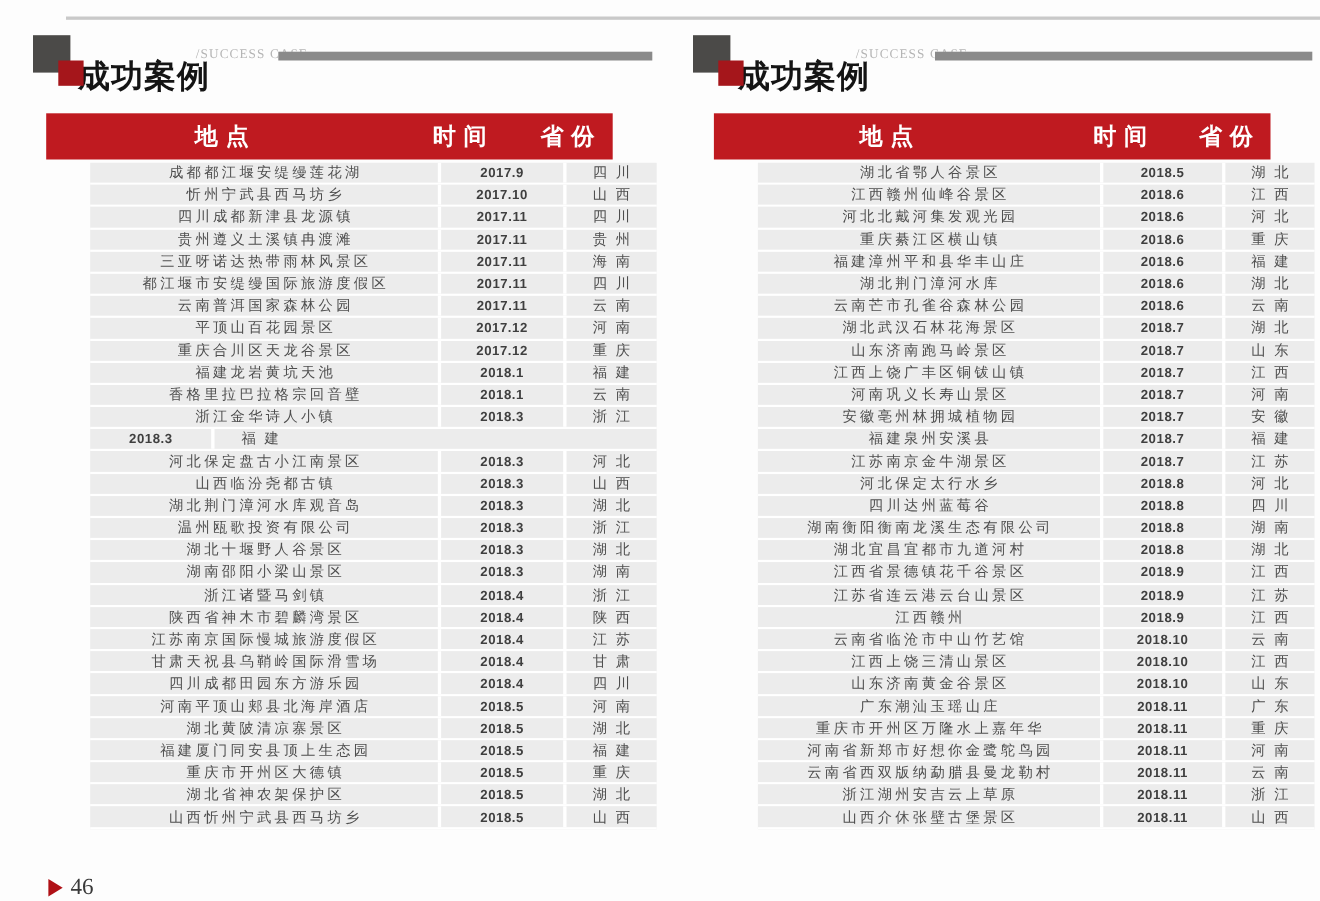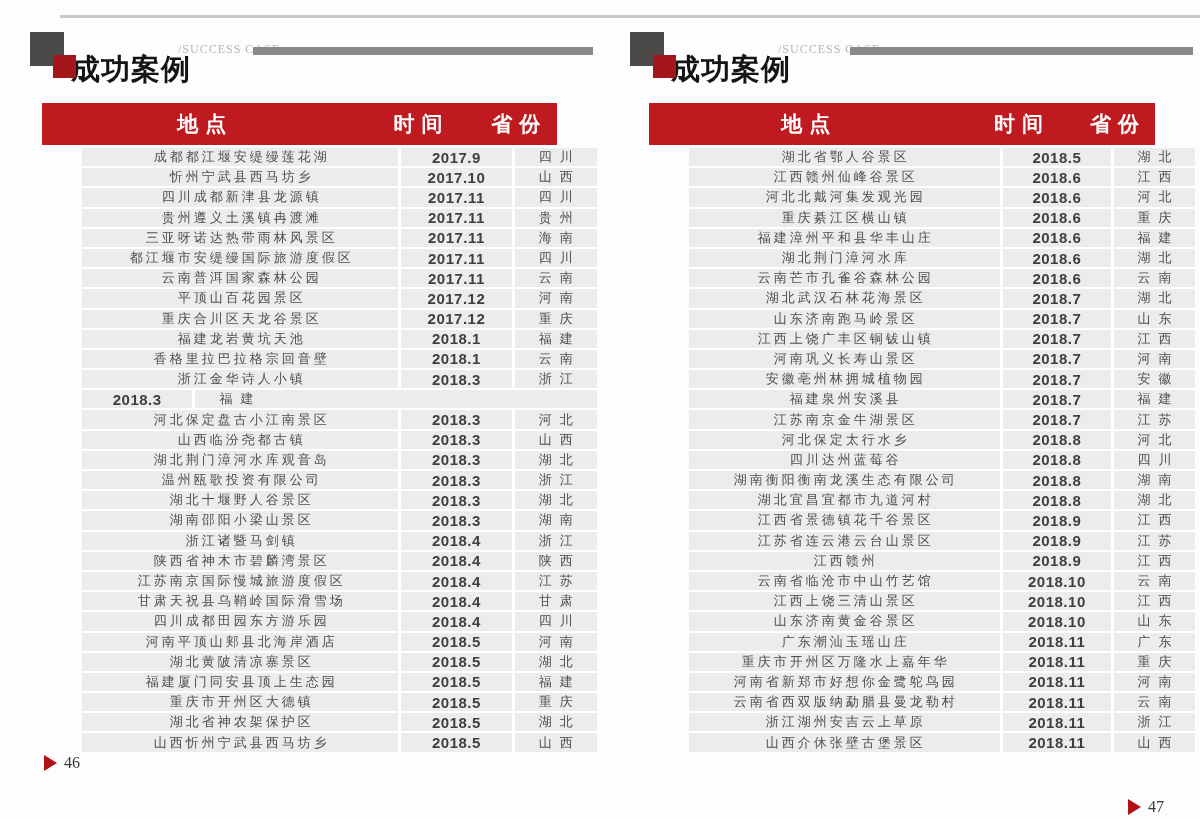--- a/index.html
+++ b/index.html
@@ -56,32 +56,32 @@
     box-sizing:border-box; display:flex; align-items:center; justify-content:center;
     white-space:nowrap; overflow:hidden;
   }
   .tcell--location {
     width:62%; border-right:3px solid #ffffff;
     font-family:"Liberation Serif", serif; font-size:13px; color:#4e4e4e;
     letter-spacing:3px; text-indent:3px;
   }
   .tcell--time {
     width:22%; border-right:3px solid #ffffff;
-    font-size:15px; font-weight:bold; color:#3f3f3f; letter-spacing:0.5px;
+    font-size:12px; font-weight:bold; color:#3f3f3f; letter-spacing:0.5px;
   }
   .tcell--province {
     width:16%;
     font-family:"Liberation Serif", serif; font-size:13px; color:#4e4e4e;
     letter-spacing:8px; text-indent:8px;
   }
 
   
   .footer {
-    position:absolute; top:754px; display:flex; align-items:center; gap:7px;
-    font-family:"Liberation Serif", serif; font-size:16px; color:#3a3a3a;
+    position:absolute; top:794px; display:flex; align-items:center; gap:7px;
+    font-family:"Liberation Serif", serif; font-size:21px; color:#3a3a3a;
   }
   .page--left  .footer { left:44px; }
   .page--right .footer { right:36px;margin-top:44px; }
   .marker {
     width:0; height:0; display:inline-block;
     border-left:13px solid #b01116; border-top:8px solid transparent; border-bottom:8px solid transparent;
   }
 </style>
 </head>
 <body>

